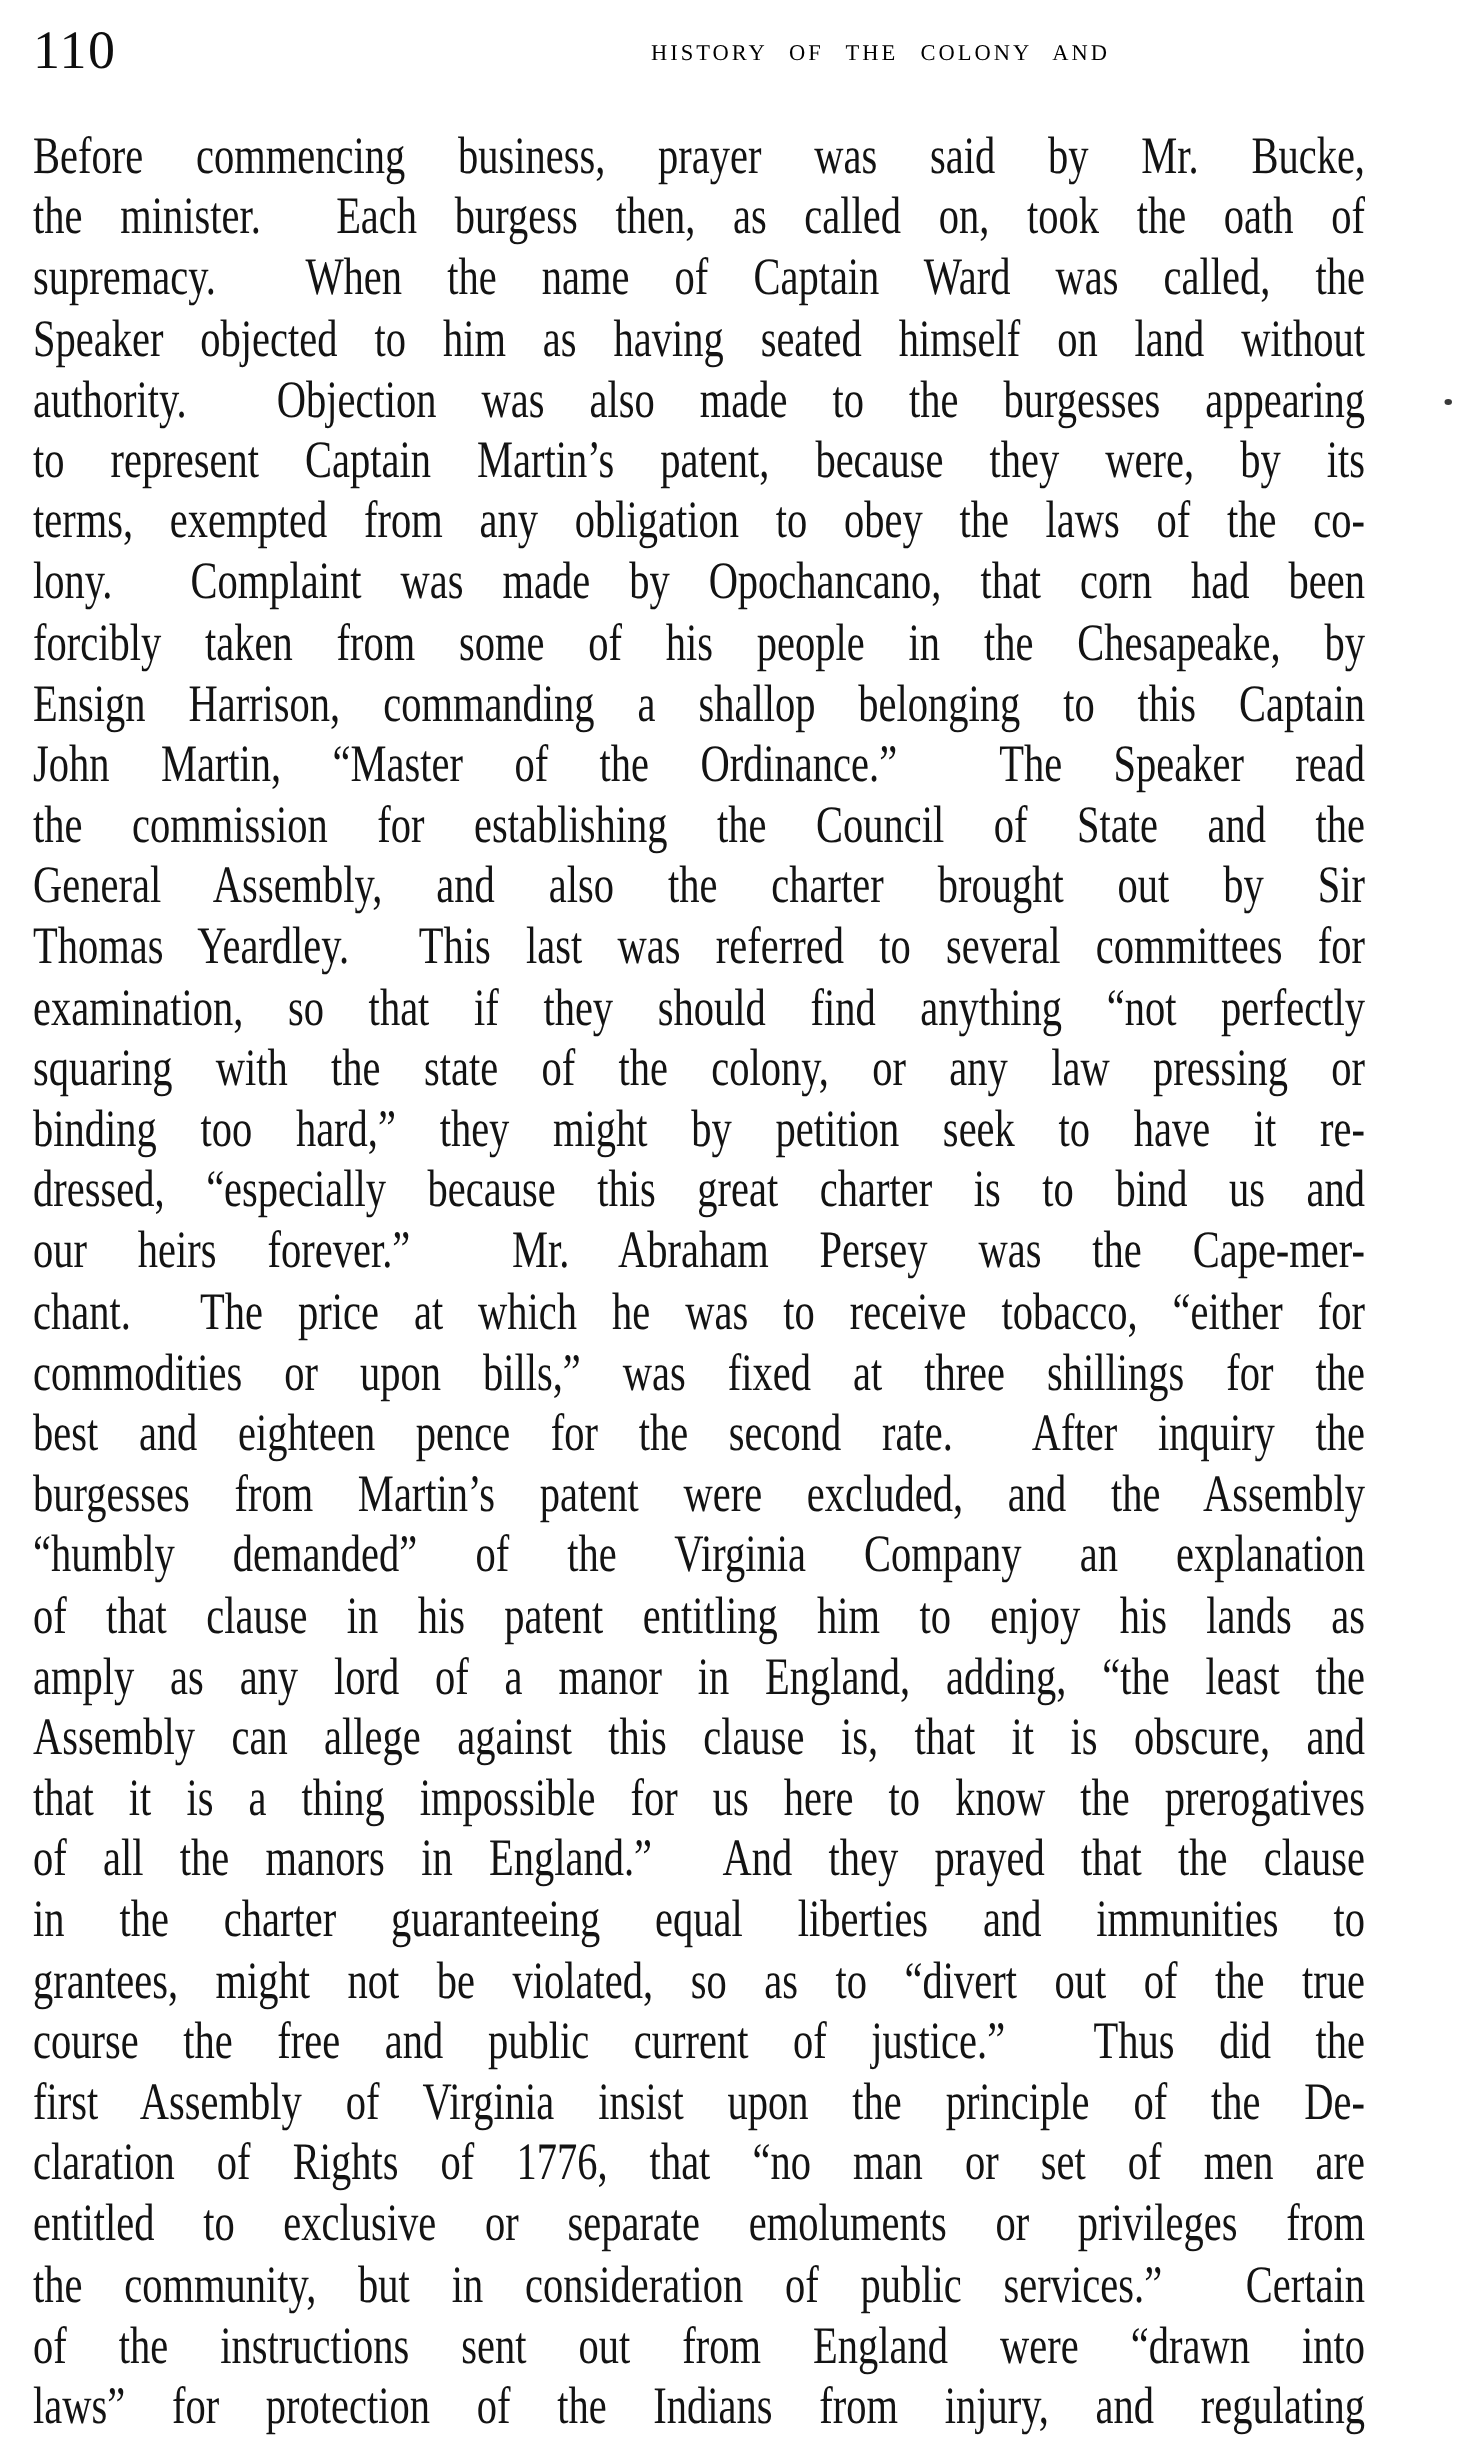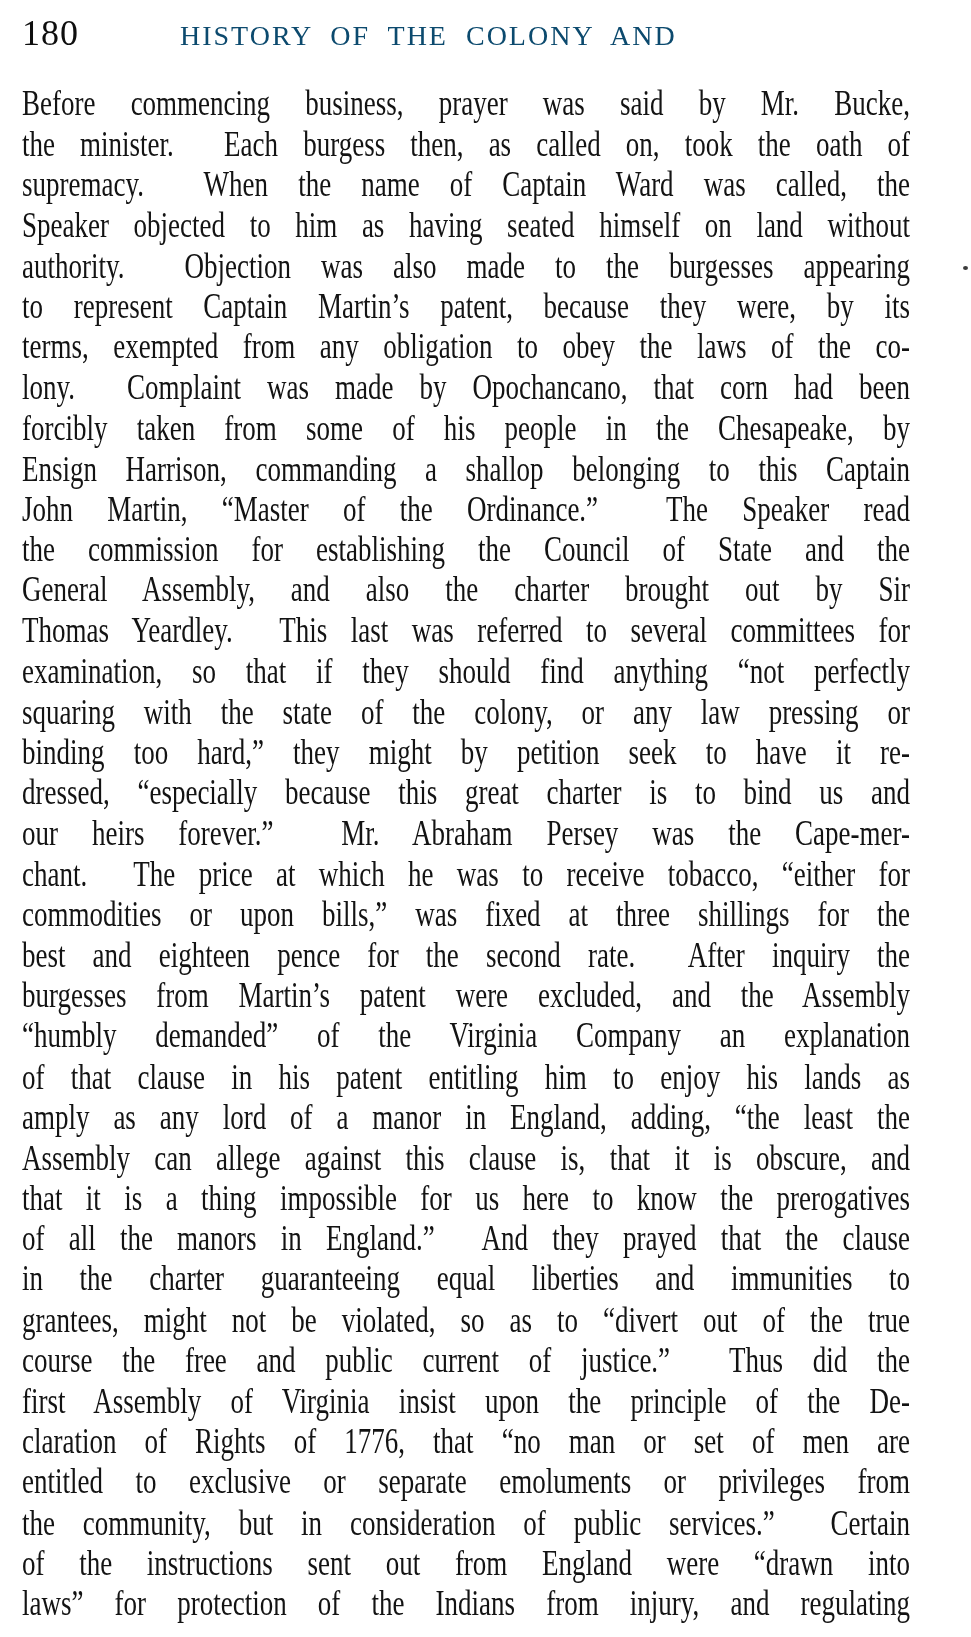--- a/index.html
+++ b/index.html
@@ -29,26 +29,26 @@
     font-size: 36px;
     line-height: 38px;
     letter-spacing: 1px;
     color: #0e0e0e;
   }
   .running-head {
     position: absolute;
     left: 180px;
     top: 12px;
     width: 560px;
-    text-align: left;
-    font-size: 28px;
+    text-align: right;
+    font-size: 15px;
     line-height: 28px;
     letter-spacing: 2px;
     word-spacing: 9px;
-    color: #0c4a6e;
+    color: #000000;
     white-space: nowrap;
   }
   .page-body {
     position: absolute;
     top: 84px;
     left: 22px;
     width: 888px;
     font-size: 27px;
     line-height: 31.2px;
     transform: scaleY(1.3);
@@ -71,21 +71,21 @@
     width: 5px;
     height: 4px;
     background: #3a3a3a;
     border-radius: 50%;
   }
 </style>
 </head>
 <body>
 
 <header class="page-header">
-  <span class="page-number">180</span>
+  <span class="page-number">110</span>
   <div class="running-head">HISTORY OF THE COLONY AND</div>
 </header>
 
 <main class="page-body">
     <div class="text-line">Before commencing business, prayer was said by Mr. Bucke,</div>
     <div class="text-line">the minister.&nbsp; Each burgess then, as called on, took the oath of</div>
     <div class="text-line">supremacy.&nbsp; When the name of Captain Ward was called, the</div>
     <div class="text-line">Speaker objected to him as having seated himself on land without</div>
     <div class="text-line">authority.&nbsp; Objection was also made to the burgesses appearing</div>
     <div class="text-line">to represent Captain Martin’s patent, because they were, by its</div>

